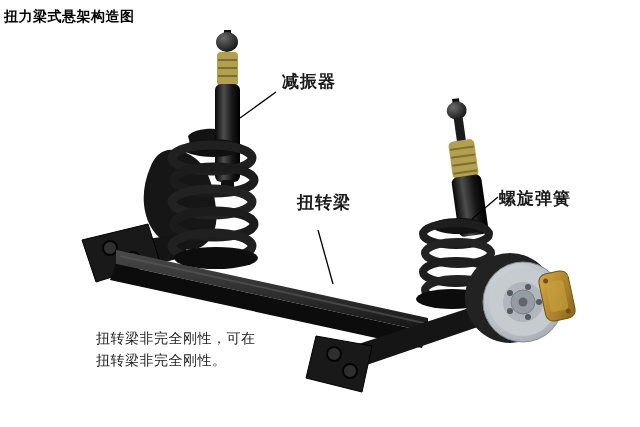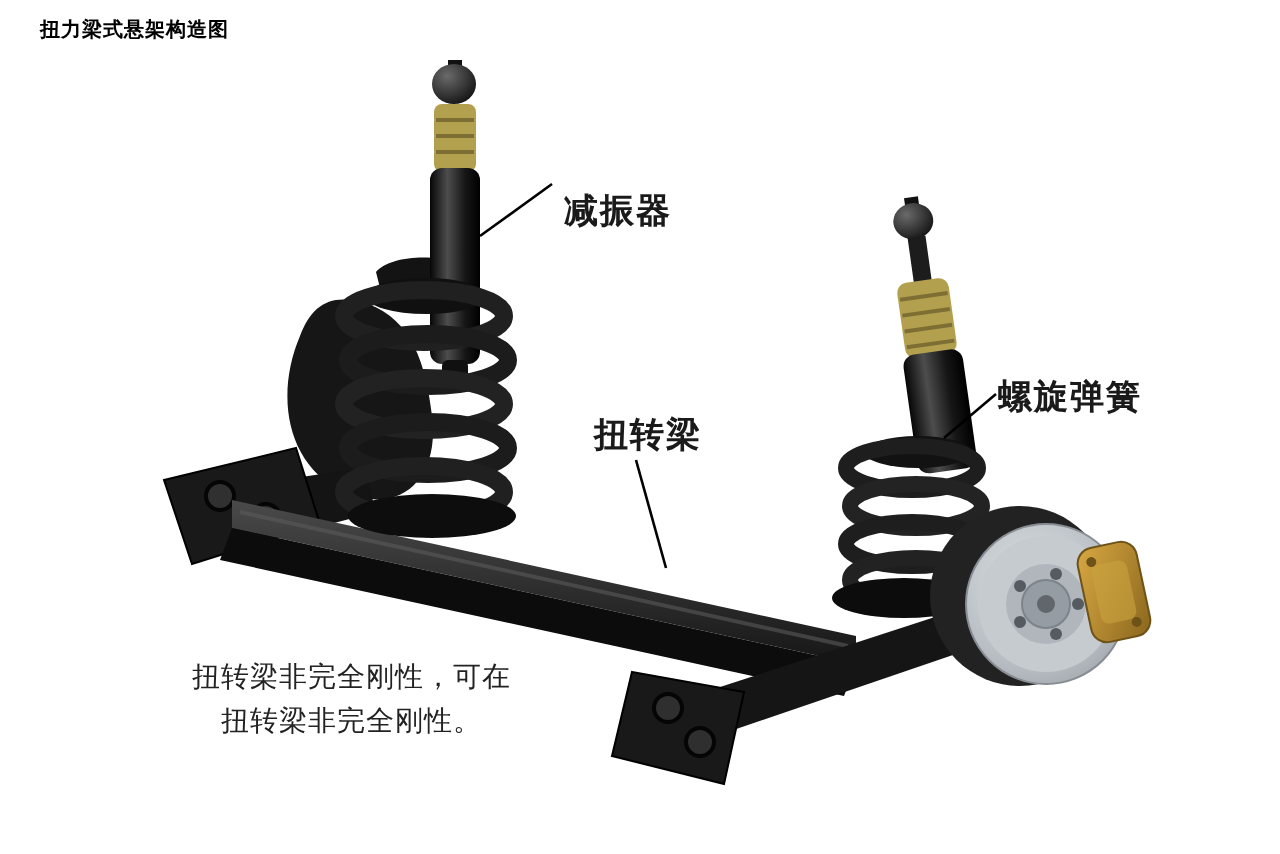--- a/index.html
+++ b/index.html
@@ -6,33 +6,33 @@
     --background:#ffffff; --text:#000000; --label-text:#1a1a1a; --caption-text:#222222;
     --leader-line:#000000; --metal-black:#141414; --bump-stop:#b3a04e; --disc:#c6cbd0; --caliper:#b8892f;
   }
   html,body{margin:0;padding:0;background:#e8e8e8;}
   .stage{
     position:relative;width:640px;height:427px;background:var(--background);
     overflow:hidden;font-family:"Liberation Sans","DejaVu Sans",sans-serif;
   }
   .stage svg{position:absolute;left:0;top:0;}
   .title{
-    position:absolute;left:20px;top:8px;font-size:10px;font-weight:bold;
+    position:absolute;left:4px;top:8px;font-size:14px;font-weight:bold;
     color:var(--text);letter-spacing:.5px;
   }
   .part-label{
     position:absolute;font-size:17px;font-weight:bold;color:var(--label-text);
     letter-spacing:1px;white-space:nowrap;
   }
-  .lbl-shock{left:282px;top:70px;margin-top:24px;}
-  .lbl-beam{left:297px;top:206px;}
+  .lbl-shock{left:282px;top:70px;}
+  .lbl-beam{left:297px;top:191px;}
   .lbl-spring{left:499px;top:187px;}
   .caption{
     position:absolute;left:96px;top:328px;font-size:14px;color:var(--caption-text);
-    line-height:1.55;letter-spacing:.5px;text-align:center;
+    line-height:1.55;letter-spacing:.5px;
   }
 </style>
 </head>
 <body>
 
 <div class="stage">
 
   <svg width="640" height="427" viewBox="0 0 640 427">
     <defs>
       <linearGradient id="gCyl" x1="0" y1="0" x2="1" y2="0">

